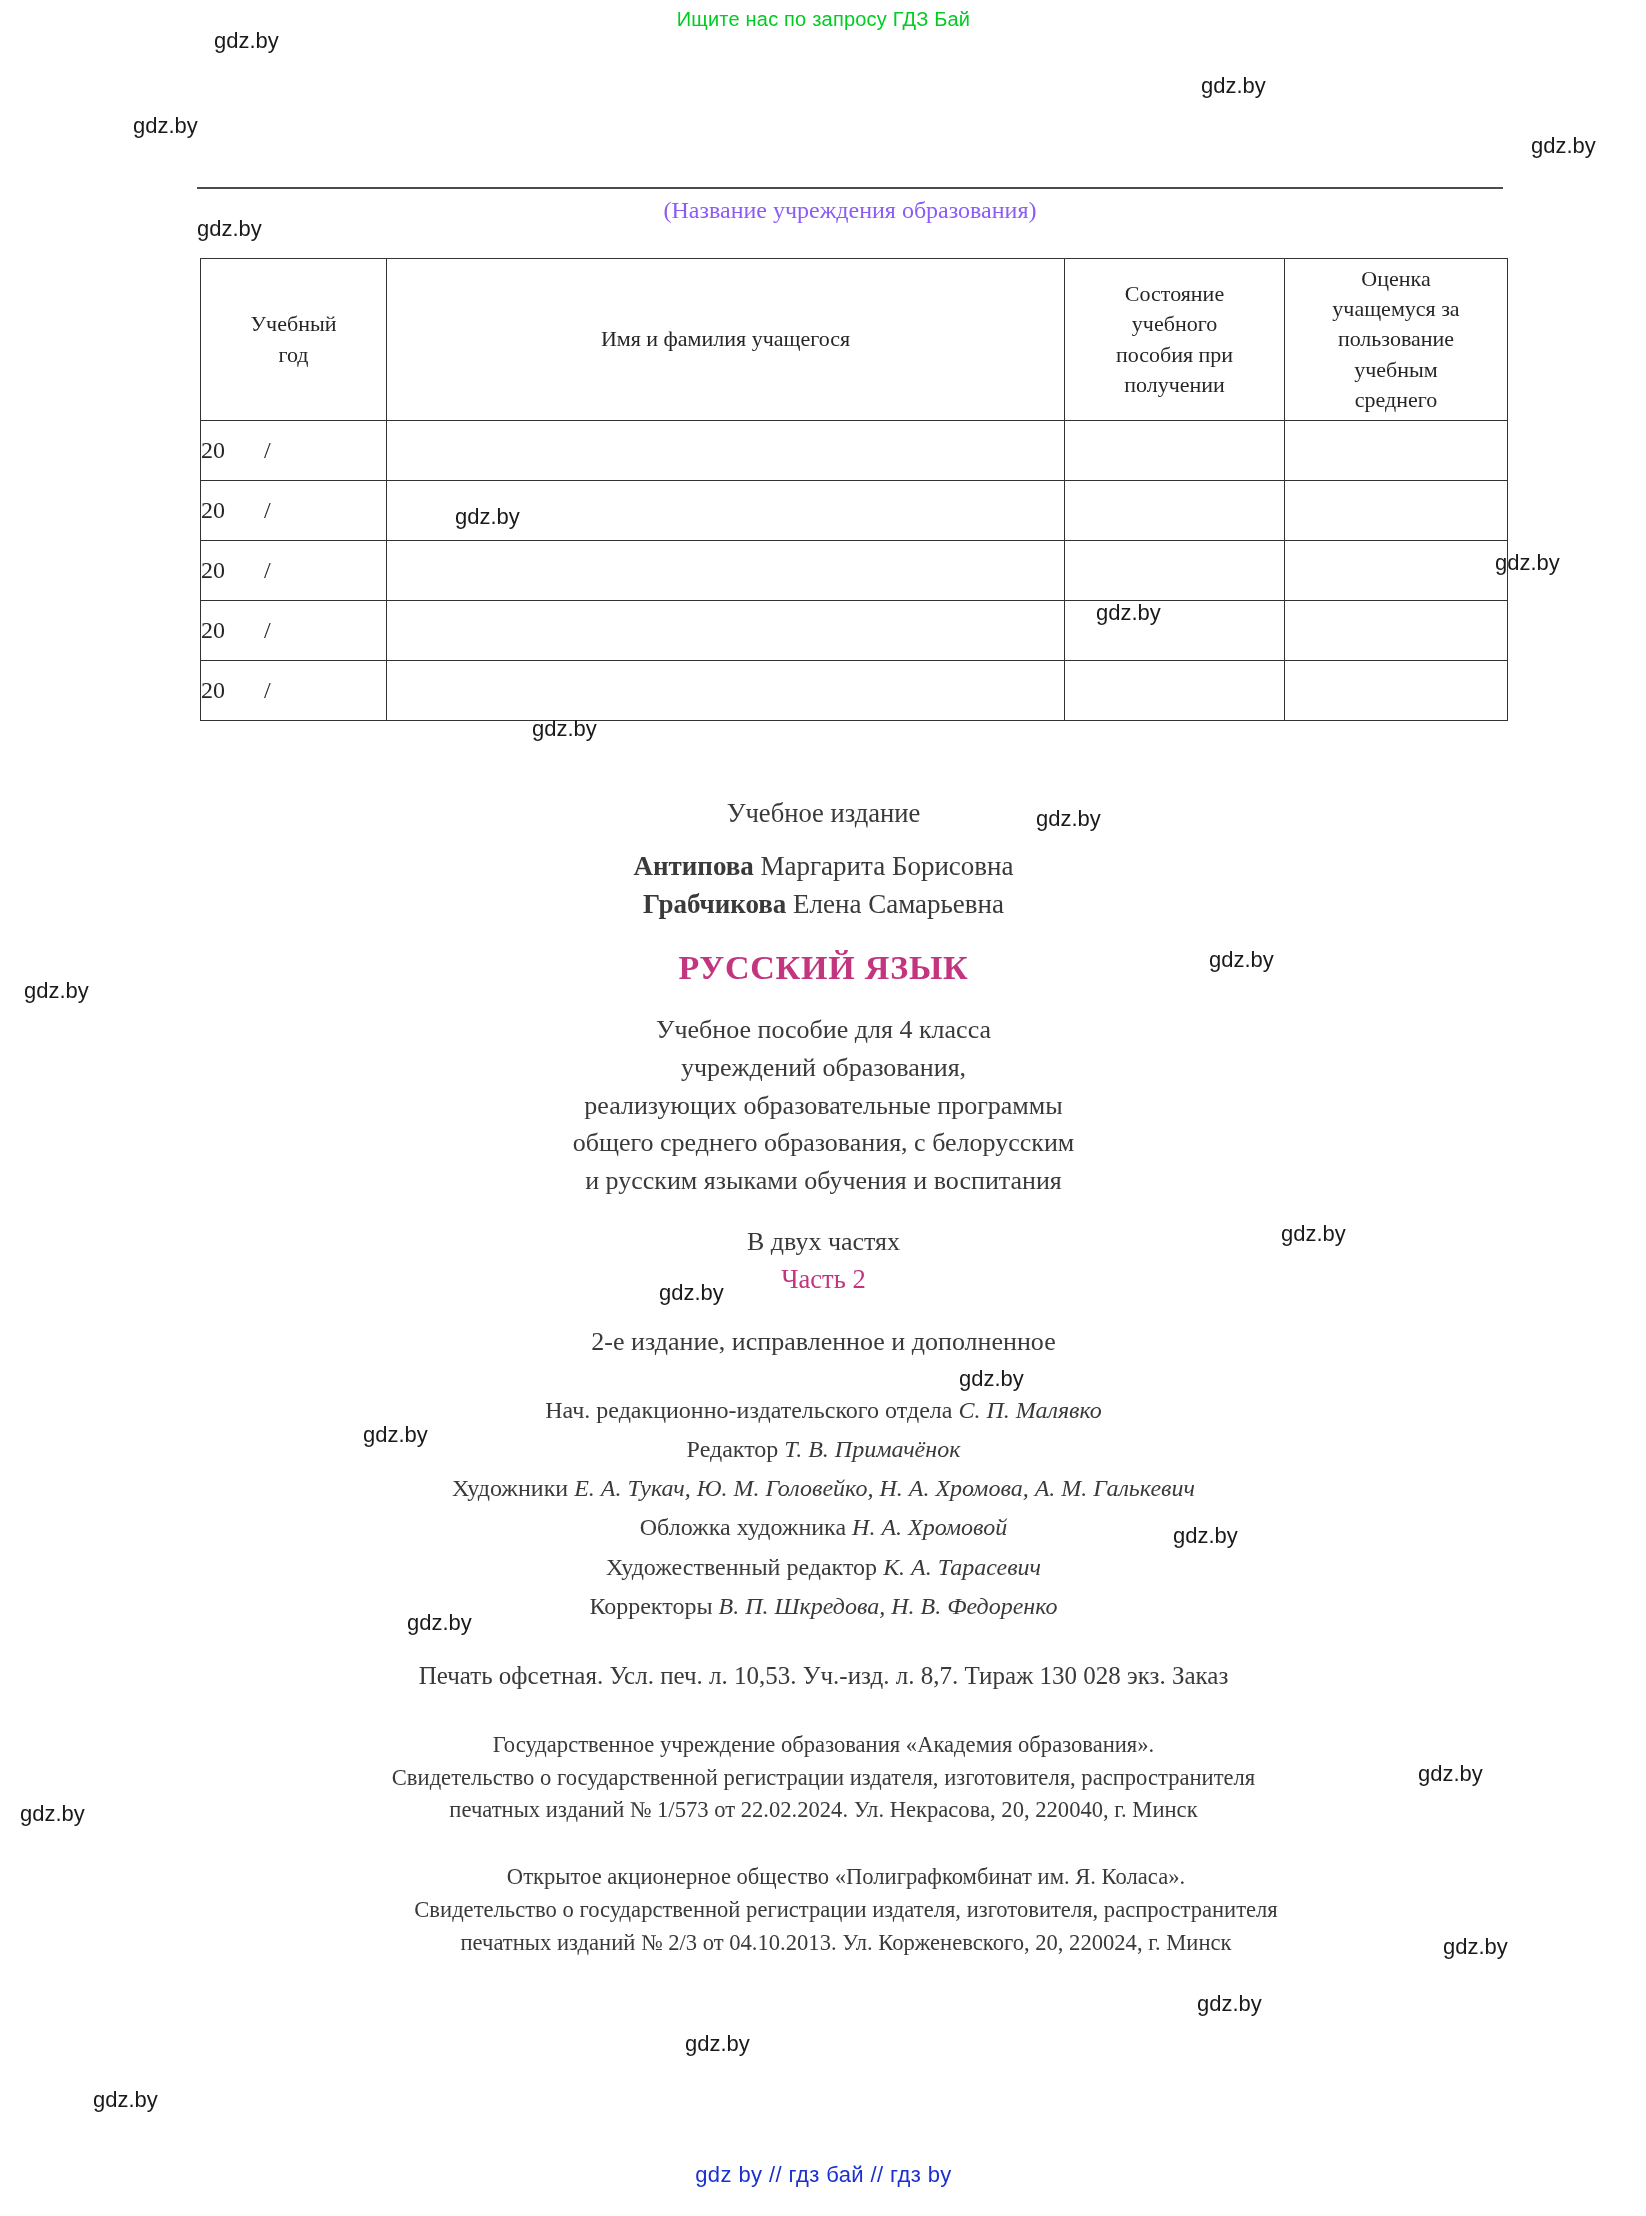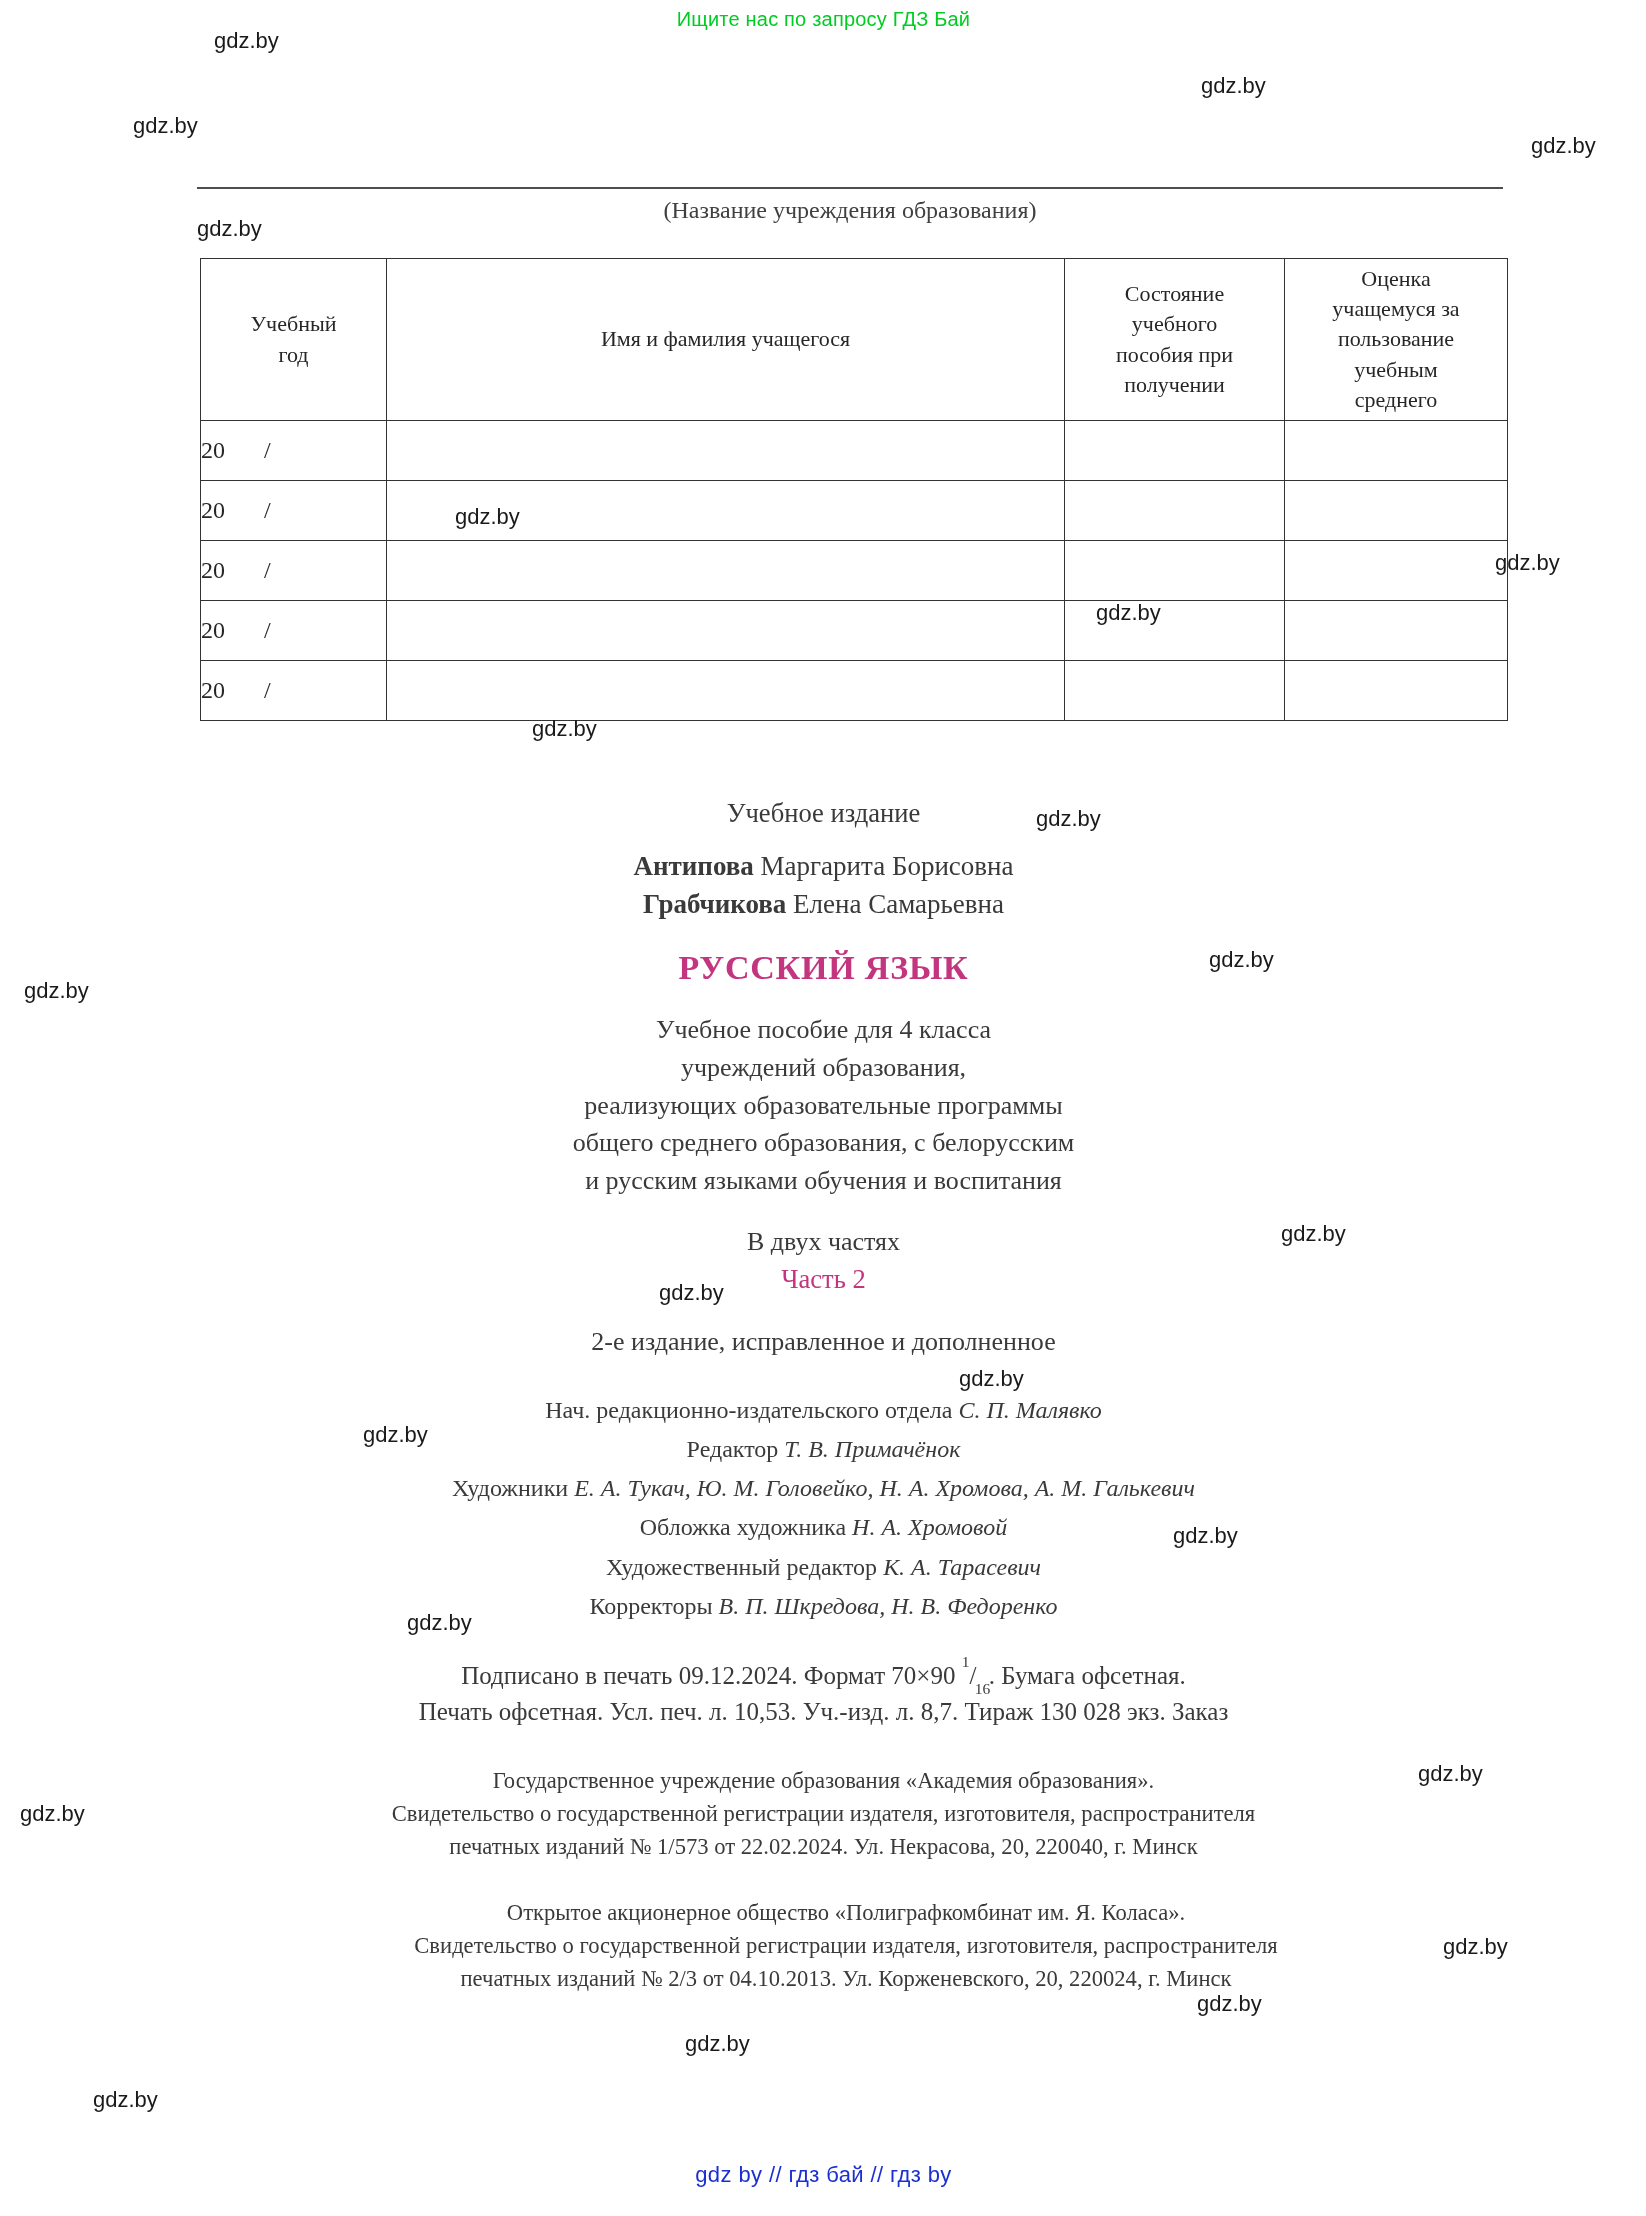--- a/index.html
+++ b/index.html
@@ -52,21 +52,21 @@
     height: 0;
     border-top: 2.4px solid #4d4d4d;
   }
   .inst-caption {
     position: absolute;
     left: 197px;
     top: 197px;
     width: 1306px;
     text-align: center;
     font-size: 24px;
-    color: #404040;
+    color: #8b5cf6;
   }
 
   
   .rec-table {
     position: absolute;
     left: 200px;
     top: 258px;
     width: 1304px;
     border-collapse: collapse;
     table-layout: fixed;
@@ -290,23 +290,20 @@
     <div class="credits" id="credits-block">
         <div class="line"><span>Нач. редакционно-издательского отдела </span><i>С. П. Малявко</i></div>
         <div class="line"><span>Редактор </span><i>Т. В. Примачёнок</i></div>
         <div class="line"><span>Художники </span><i>Е. А. Тукач, Ю. М. Головейко, Н. А. Хромова, А. М. Галькевич</i></div>
         <div class="line"><span>Обложка художника </span><i>Н. А. Хромовой</i></div>
         <div class="line"><span>Художественный редактор </span><i>К. А. Тарасевич</i></div>
         <div class="line"><span>Корректоры </span><i>В. П. Шкредова, Н. В. Федоренко</i></div>
       </div>
 
     <div class="print-info">
-      <div class="line">
-        <span>Подписано в печать 09.12.2024. Формат 70×90 </span><span class="frac"><sup>1</sup>/<sub>16</sub></span><span>. Бумага офсетная.</span>
-      </div>
       <div class="line">Печать офсетная. Усл. печ. л. 10,53. Уч.-изд. л. 8,7. Тираж 130 028 экз. Заказ</div>
     </div>
 
     <div class="publisher">
       <div class="line head">Государственное учреждение образования «Академия образования».</div>
       <div class="line">Свидетельство о государственной регистрации издателя, изготовителя, распространителя</div>
       <div class="line">печатных изданий № 1/573 от 22.02.2024. Ул. Некрасова, 20, 220040, г. Минск</div>
     </div>
 
     <div class="publisher publisher-2">

